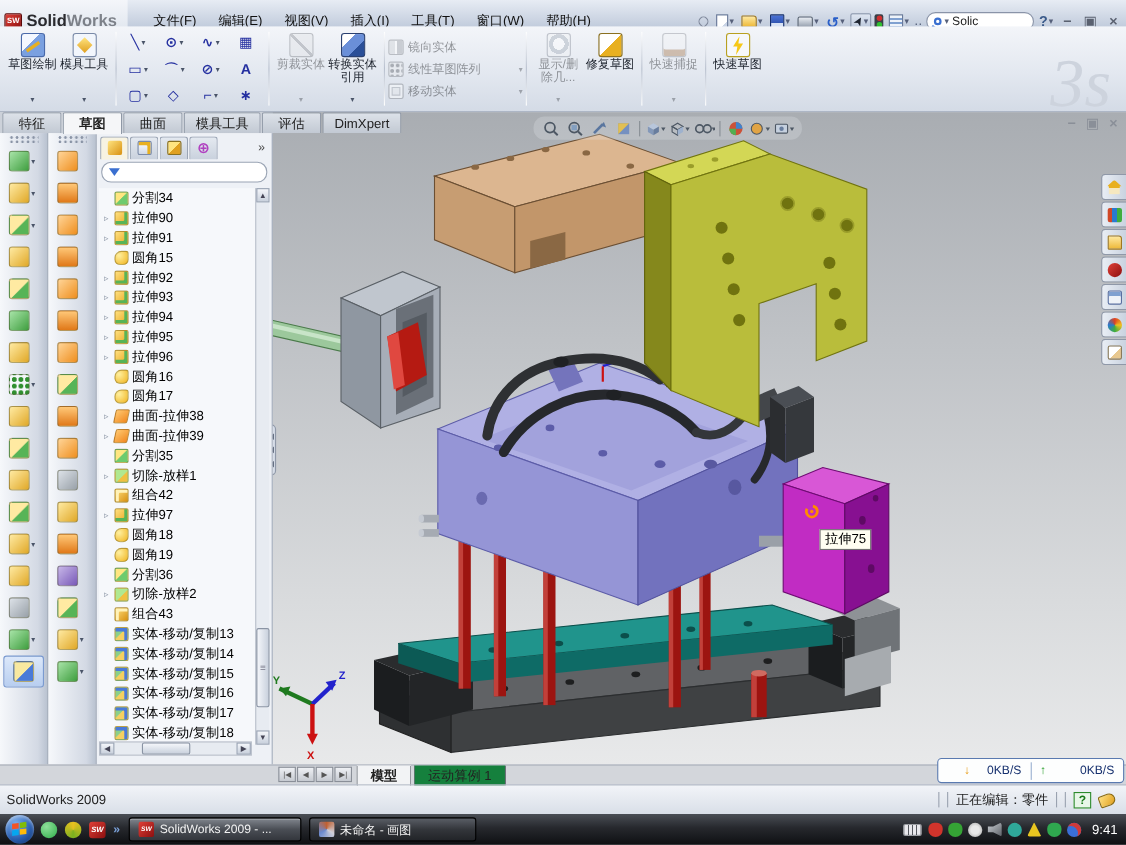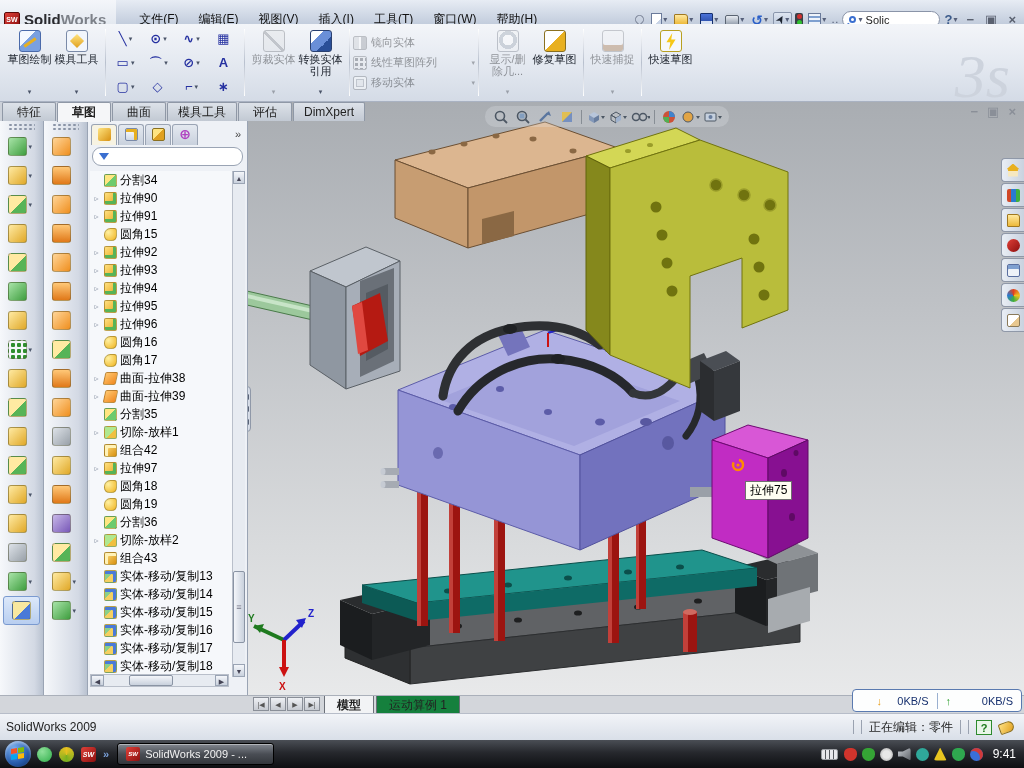--- a/index.html
+++ b/index.html
@@ -1153,20 +1153,24 @@
     <div class="ql">
       <i class="ql-ic ql-msg"></i>
       <i class="ql-ic ql-app"></i>
       <i class="ql-ic ql-sw">SW</i>
       <span class="ql-more">»</span>
     </div>
     <div class="taskbtn active">
       <i class="tb-sw">SW</i>
       <span>SolidWorks 2009 - ...</span>
     </div>
+    <div class="taskbtn idle">
+      <i class="tb-paint"></i>
+      <span>未命名 - 画图</span>
+    </div>
     <div class="tray">
       <i class="kb-ic"></i>
       <span style="display:flex;gap:5px">
 
       <i class="tray-ic tr-shred"></i>
           <i class="tray-ic tr-shgrn"></i>
           <i class="tray-ic tr-badge"></i>
           <i class="tray-ic tr-spk"></i>
           <i class="tray-ic tr-phone"></i>
           <i class="tray-ic tr-warn"></i>

